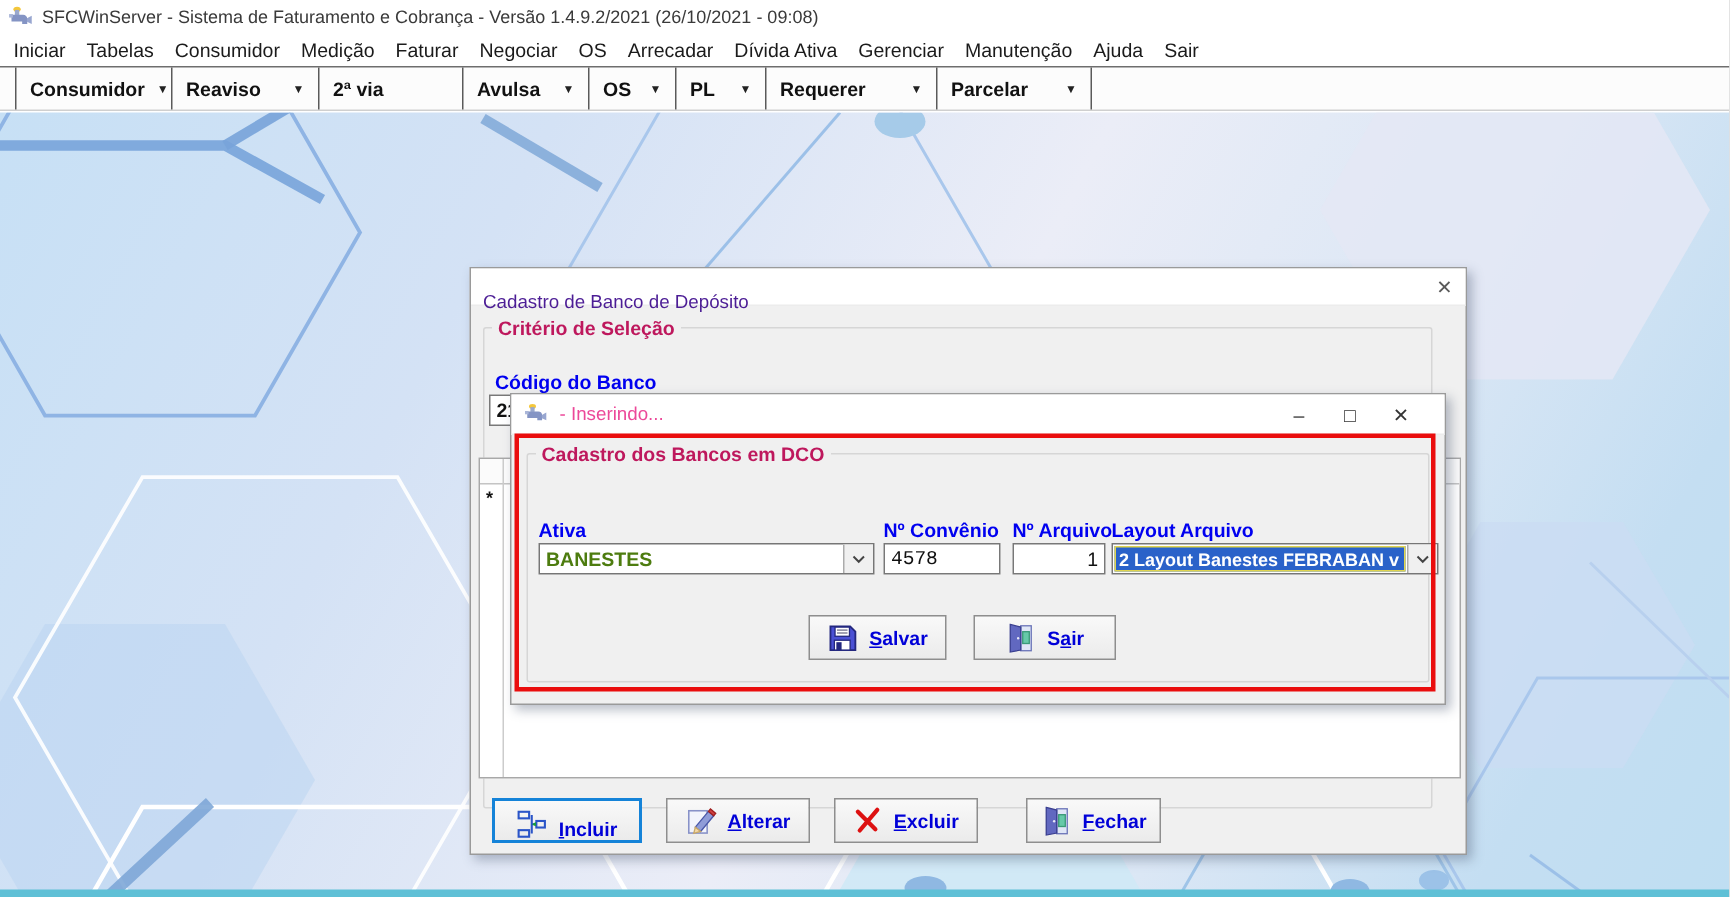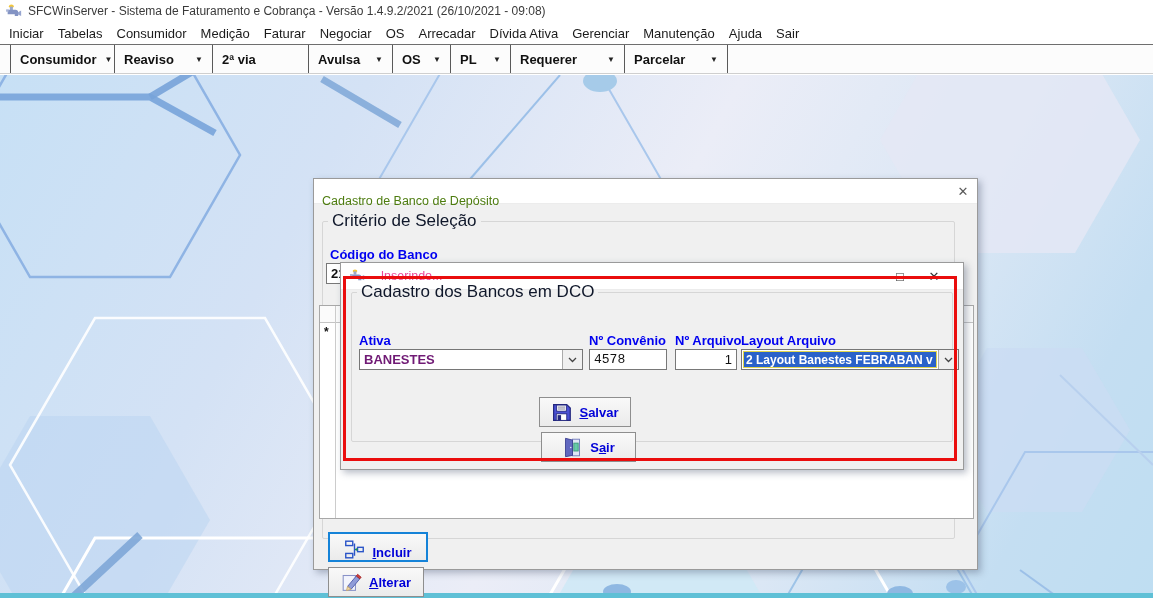--- a/index.html
+++ b/index.html
@@ -39,56 +39,56 @@
   
   .dialog{position:absolute;background:#f0f0f0;border:1px solid #9a9a9a;
           box-shadow:3px 3px 7px rgba(70,85,110,.38);box-sizing:border-box;}
   .dlg-titlebar{height:24px;background:#fff;display:flex;align-items:center;padding:0 0 0 8px;
                 font-size:12.5px;border-bottom:1px solid #ececec;}
   .dlg-title{white-space:nowrap;}
   .dlg-close{margin-left:auto;color:#5a5a5a;font-size:13px;width:28px;text-align:center;cursor:default;}
   .dlg-body{position:absolute;left:0;right:0;bottom:0;}
 
   .outer-dialog{left:313px;top:103px;width:665px;height:392px;}
-  .outer-dialog .dlg-title{color:#4d7c0f;margin-top:20px;}
+  .outer-dialog .dlg-title{color:#4c1d95;margin-top:20px;}
   .outer-dialog .dlg-body{top:24px;}
 
   .inner-dialog{left:340px;top:187px;width:624px;height:208px;}
   .inner-dialog .dlg-titlebar{height:26px;}
   .inner-dialog .dlg-title{color:#ec4899;margin-left:8px;}
-  .inner-dialog .dlg-body{top:13px;}
+  .inner-dialog .dlg-body{top:26px;}
   .win-btns{margin-left:auto;display:flex;align-items:center;color:#333;font-size:13px;padding-right:12px;}
   .win-btn-glyph{width:34px;text-align:center;cursor:default;}
 
   .groupbox{position:absolute;border:1px solid #d6d6d6;border-radius:2px;margin:0;padding:0;}
-  .groupbox legend{font-weight:normal;font-size:17px;color:#0f172a;padding:0 4px;margin-left:5px;}
+  .groupbox legend{font-weight:bold;font-size:13px;color:#be185d;padding:0 4px;margin-left:5px;}
 
   .lbl{position:absolute;font-size:13px;font-weight:bold;white-space:nowrap;}
   .lbl.blue{color:#0000f0;}
 
   .text-input{position:absolute;background:#fff;border:1px solid #787878;font-size:13px;color:#111;
               display:flex;align-items:center;padding:0 4px;box-sizing:border-box;height:21px;}
   .codigo-input{font-weight:bold;}
   .num-right{justify-content:flex-end;}
 
   .grid{position:absolute;background:#fff;border:1px solid #a8a8a8;box-sizing:border-box;}
   .grid-header{position:absolute;top:0;left:0;right:0;height:16px;background:#fbfbfb;border-bottom:1px solid #c4c4c4;}
   .grid-vline{position:absolute;top:0;bottom:0;left:15px;width:1px;background:#cccccc;}
   .grid-marker{position:absolute;top:19px;left:4px;font-weight:bold;font-size:12px;color:#111;}
 
-  .btn-row{position:absolute;display:flex;gap:5px;flex-direction:column;}
+  .btn-row{position:absolute;display:flex;gap:16px;}
   .win-btn{height:30px;width:96px;background:linear-gradient(#f9f9f9,#ebebeb);border:1px solid #8e8e8e;
            display:flex;align-items:center;justify-content:center;gap:7px;font-size:13px;font-weight:bold;
            color:#0000d8;box-sizing:border-box;cursor:default;white-space:nowrap;}
   .win-btn.focused{border:2px solid #1583d8;align-items:flex-end;}
   .win-btn u{text-decoration:underline;}
   .btn-icon{display:inline-flex;flex:none;}
 
   .combo{position:absolute;background:#fff;border:1px solid #767676;display:flex;height:21px;box-sizing:border-box;}
-  .combo-text{flex:1;display:flex;align-items:center;padding:0 4px;font-weight:bold;font-size:13px;color:#701a75;
+  .combo-text{flex:1;display:flex;align-items:center;padding:0 4px;font-weight:bold;font-size:13px;color:#4d7c0f;
               overflow:hidden;white-space:nowrap;}
   .combo-btn{width:19px;flex:none;border-left:1px solid #ababab;background:#f0f0f0;
              display:flex;align-items:center;justify-content:center;}
   .combo.layout-combo .combo-text{margin:1px;border:1px solid #e0d54e;background:#2a62c9;color:#fff;
              font-size:12px;padding:0 2px;letter-spacing:0;}
 
   .red-outline{position:absolute;left:2px;top:0;right:6px;bottom:8px;border:3px solid #ea0d0d;z-index:6;}
 
   .inner-fields{position:absolute;inset:0;}
 </style>

